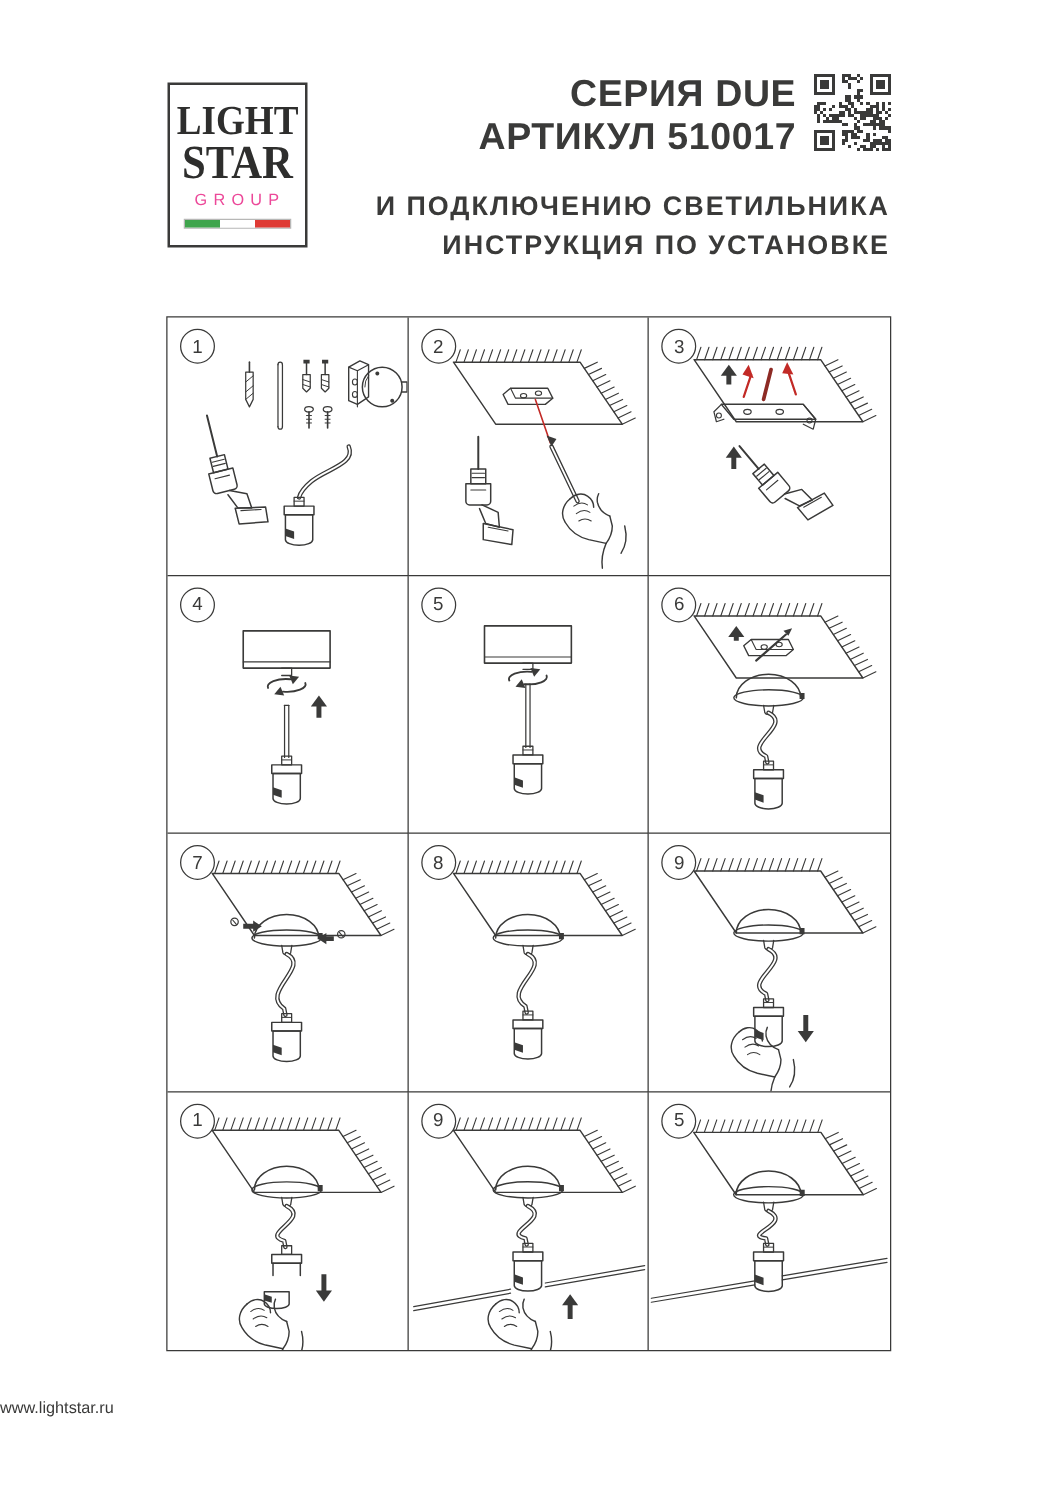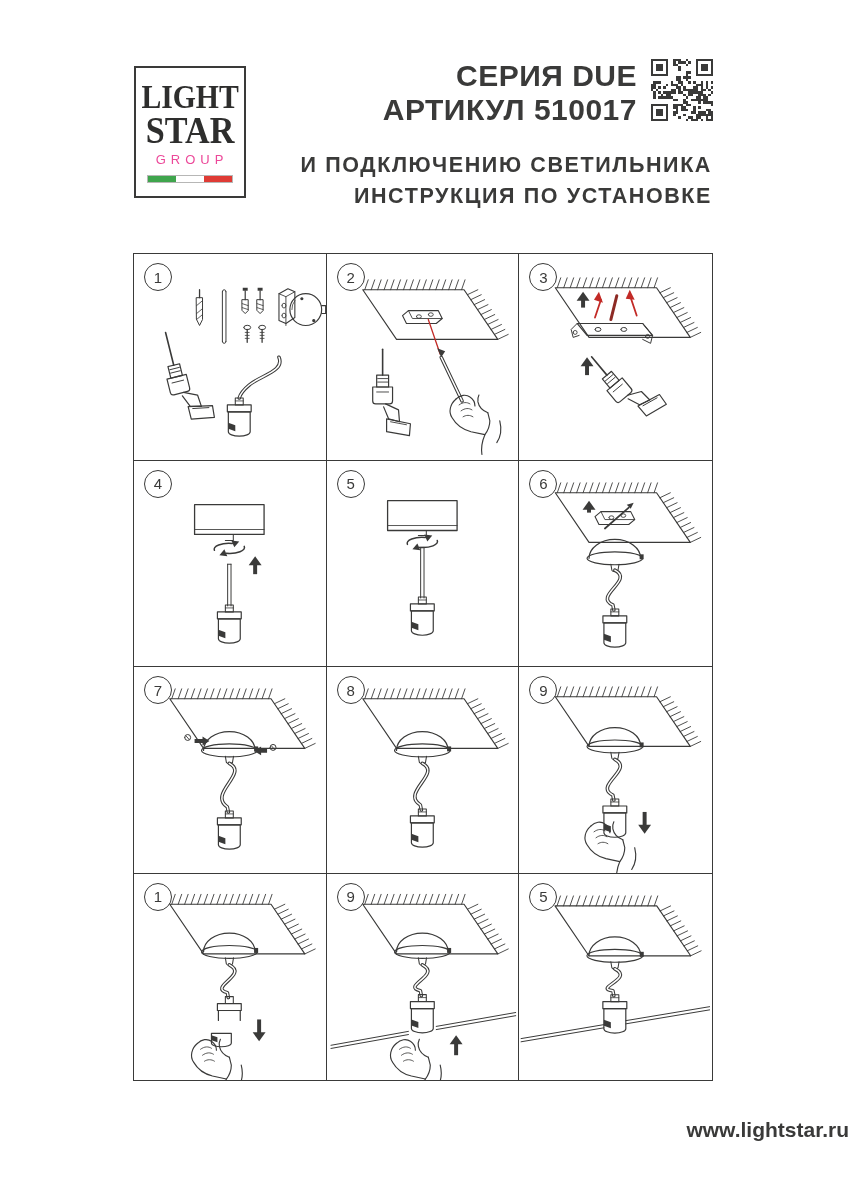--- a/index.html
+++ b/index.html
@@ -26,21 +26,21 @@
   .grid{position:absolute;left:133px;top:253px;width:580px;height:828px;display:grid;
         grid-template-columns:repeat(3,1fr);grid-template-rows:repeat(4,1fr);
         border:1.3px solid #3a3a39;box-sizing:border-box;}
   .cell{position:relative;border-right:1.3px solid #3a3a39;border-bottom:1.3px solid #3a3a39;}
   .cell:nth-child(3n){border-right:none;}
   .cell:nth-child(n+10){border-bottom:none;}
   .cell svg{position:absolute;left:0;top:0;width:100%;height:100%;}
   .badge{position:absolute;left:10px;top:9px;width:26px;height:26px;border:1.4px solid #3a3a39;
          border-radius:50%;display:flex;align-items:center;justify-content:center;
          font-size:15px;font-weight:500;background:#fff;}
-  .footer{position:absolute;left:0;right:0;top:1118px;text-align:right;font-weight:bold;font-size:21px;}
+  .footer{position:absolute;left:0;right:0;top:1118px;text-align:left;font-weight:normal;font-size:13px;}
 </style>
 </head>
 <body>
 
 <div class="page">
 
   <div class="logo">
     <div class="l1">LIGHT</div>
     <div class="l2">STAR</div>
     <div class="l3">GROUP</div>

